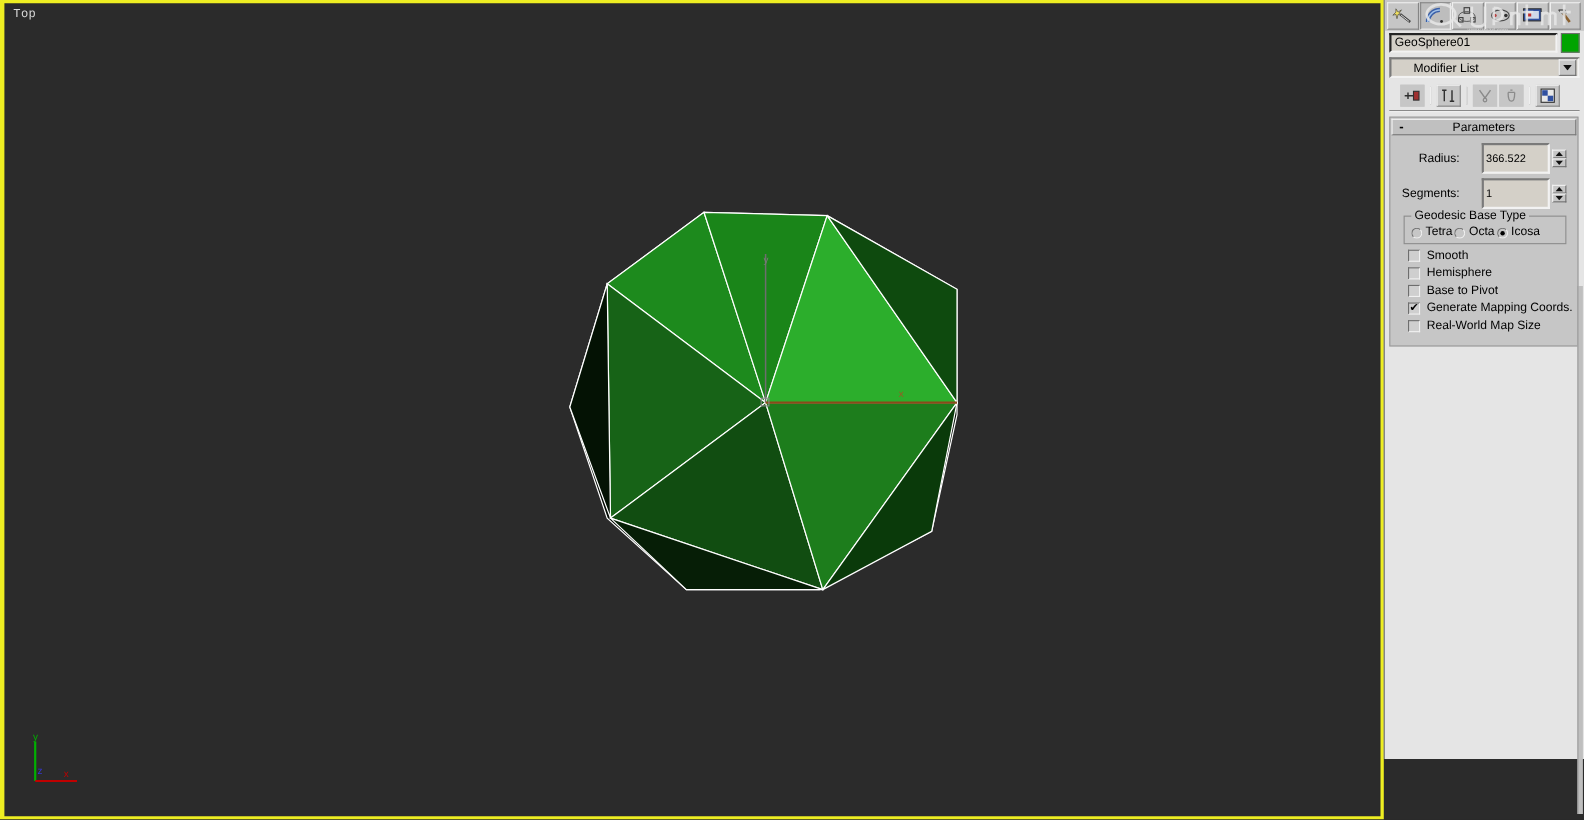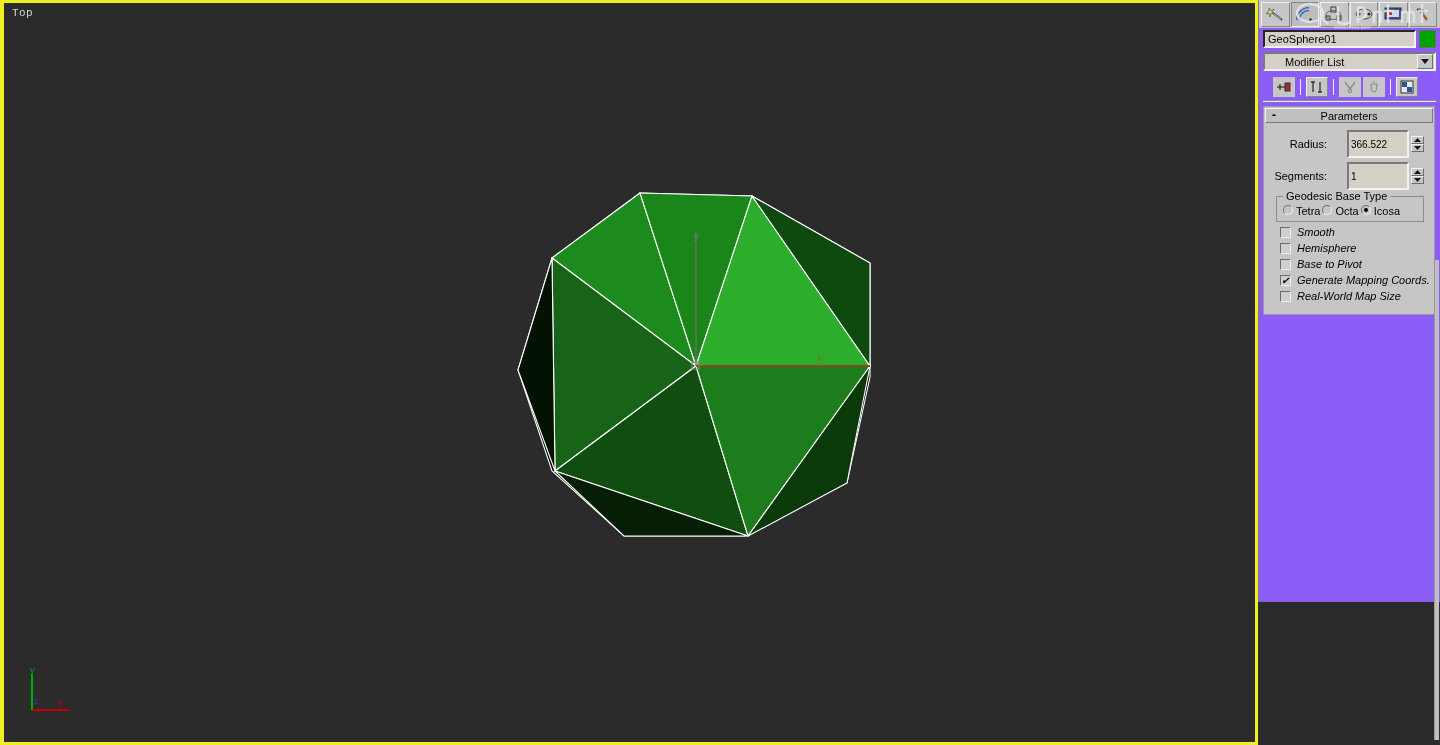--- a/index.html
+++ b/index.html
@@ -46,22 +46,22 @@
   }
 
   #geosphere-svg { position: absolute; left: 0; top: 0; }
 
   
   #axis-tripod { position: absolute; left: 14px; bottom: 18px; width: 70px; height: 60px; }
 
   
   #command-panel {
     position: absolute; right: 0; top: 0;
-    width: 182px; height: 602px;
-    background: #8b5cf6;
+    width: 182px; height: 690px;
+    background: #e5e5e5;
     border-left: 1px solid #7a7a7a;
   }
 
   
   #panel-tabs {
     display: flex; align-items: center;
     height: 28px; padding: 1px 2px;
     background: #c6c6c6;
     position: relative;
   }
@@ -233,21 +233,21 @@
     border-top-color: #8c8c8c;
     padding: 8px 16px 4px 6px;
     position: relative;
   }
   .groupbox-title {
     position: absolute; top: -7px; left: 6px;
     background: #c6c6c6; padding: 0 3px;
     font-size: 11px;
   }
   .radio-row { display: flex; align-items: center; gap: 2px; }
-  .radio-item { display: flex; align-items: flex-start; cursor: pointer; }
+  .radio-item { display: flex; align-items: flex-end; cursor: pointer; }
   .radio-mark {
     width: 10px; height: 10px; border-radius: 50%;
     background: #c6c6c6;
     border: 1px solid #7f7f7f;
     border-top-color: #6e6e6e; border-left-color: #6e6e6e;
     border-right-color: #f0f0f0; border-bottom-color: #f0f0f0;
     margin-right: 3px;
     display: flex; align-items: center; justify-content: center;
   }
   .radio-item.checked .radio-mark::after {
@@ -510,21 +510,21 @@
               <span class="radio-mark"></span>
               <span class="radio-label">Octa</span>
             </span>
             <span class="radio-item checked">
               <span class="radio-mark"></span>
               <span class="radio-label">Icosa</span>
             </span>
           </div>
         </div>
 
-        <div style="font-style:italic;">
+        <div style="">
           <div class="check-row">
             <span class="check-mark"></span>
             <span class="check-label">Smooth</span>
           </div>
           <div class="check-row">
             <span class="check-mark"></span>
             <span class="check-label">Hemisphere</span>
           </div>
           <div class="check-row">
             <span class="check-mark"></span>

